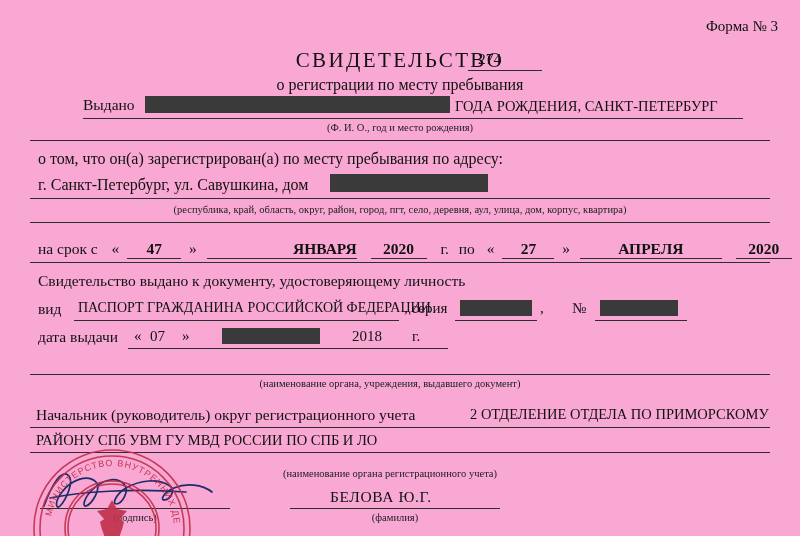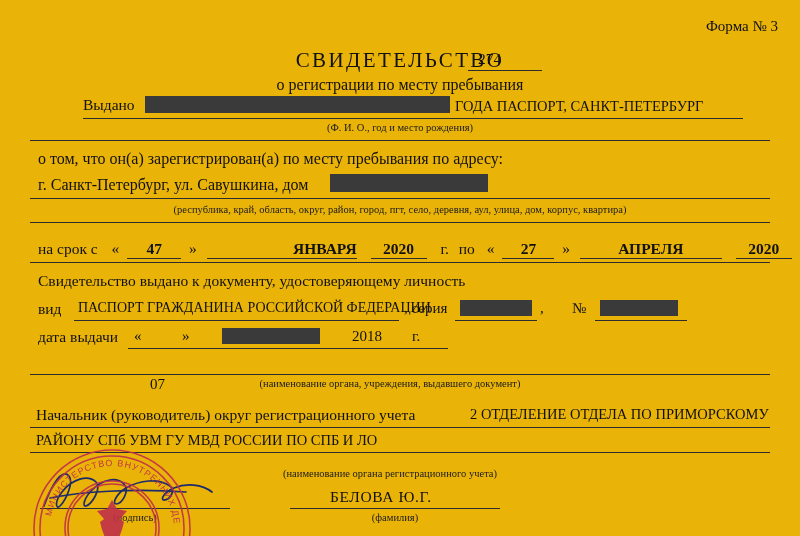--- a/index.html
+++ b/index.html
@@ -11,21 +11,21 @@
     width: 800px;
     height: 536px;
     position: relative;
     font-family: "Liberation Serif", serif;
     color: #111111;
     overflow: hidden;
   }
   .page {
     position: absolute;
     inset: 0;
-    background: #eab308;
+    background: #f9a8d4;
   }
 
   
   .abs { position: absolute; }
   .rule {
     position: absolute;
     border-bottom: 1px solid #2d2d2d;
     height: 0;
   }
   .caption {
@@ -105,21 +105,21 @@
   #id-series-label { left: 404px; top: 300px; font-size: 15px; }
   #id-series-redact { left: 460px; top: 300px; width: 72px; height: 16px; background:#3a3a3a; }
   #id-series-rule { left: 455px; top: 320px; width: 82px; }
   #id-comma { left: 540px; top: 300px; font-size: 15px; }
   #id-num-label { left: 572px; top: 300px; font-size: 15px; }
   #id-num-redact { left: 600px; top: 300px; width: 78px; height: 16px; background:#3a3a3a; }
   #id-num-rule { left: 595px; top: 320px; width: 92px; }
 
   #id-date-label { left: 38px; top: 328px; font-size: 15.5px; }
   #id-date-q1 { left: 134px; top: 328px; font-size: 15px; }
-  #id-date-day { left: 150px; top: 328px; font-size: 15px; margin-top: 48px; }
+  #id-date-day { left: 150px; top: 328px; font-size: 15px; }
   #id-date-q2 { left: 182px; top: 328px; font-size: 15px; }
   #id-date-month-redact { left: 222px; top: 328px; width: 98px; height: 16px; background:#3a3a3a; }
   #id-date-year { left: 352px; top: 328px; font-size: 15px; }
   #id-date-g { left: 412px; top: 328px; font-size: 15px; }
   #id-date-rule { left: 128px; top: 348px; width: 320px; }
 
   #org-line { left: 36px; top: 354px; font-size: 14.5px; }
   #org-rule { left: 30px; top: 374px; width: 740px; }
   #org-caption { left: 180px; top: 378px; width: 420px; }
 
@@ -157,21 +157,21 @@
 
   <div class="abs txt" id="form-no">Форма № 3</div>
 
   <div class="abs" id="doc-title">СВИДЕТЕЛЬСТВО</div>
   <div class="abs" id="doc-number">274</div>
   <div class="rule" id="doc-number-rule"></div>
   <div class="abs" id="doc-subtitle">о регистрации по месту пребывания</div>
 
   <div class="abs txt" id="issued-label">Выдано</div>
   <div class="abs" id="issued-redact"></div>
-  <div class="abs txt-sm" id="issued-tail">ГОДА ПАСПОРТ, САНКТ-ПЕТЕРБУРГ</div>
+  <div class="abs txt-sm" id="issued-tail">ГОДА РОЖДЕНИЯ, САНКТ-ПЕТЕРБУРГ</div>
   <div class="rule" id="issued-rule"></div>
   <div class="abs caption" id="fio-caption">(Ф. И. О., год и место рождения)</div>
   <div class="rule" id="issued-rule2"></div>
 
   <div class="abs txt" id="reg-line">о том, что он(а) зарегистрирован(а) по месту пребывания по адресу:</div>
   <div class="abs txt" id="addr-line">г. Санкт-Петербург, ул. Савушкина, дом</div>
   <div class="abs" id="addr-redact"></div>
   <div class="rule" id="addr-rule"></div>
   <div class="abs caption" id="addr-caption">(республика, край, область, округ, район, город, пгт, село, деревня, аул, улица, дом, корпус, квартира)</div>
   <div class="rule" id="addr-rule2"></div>

